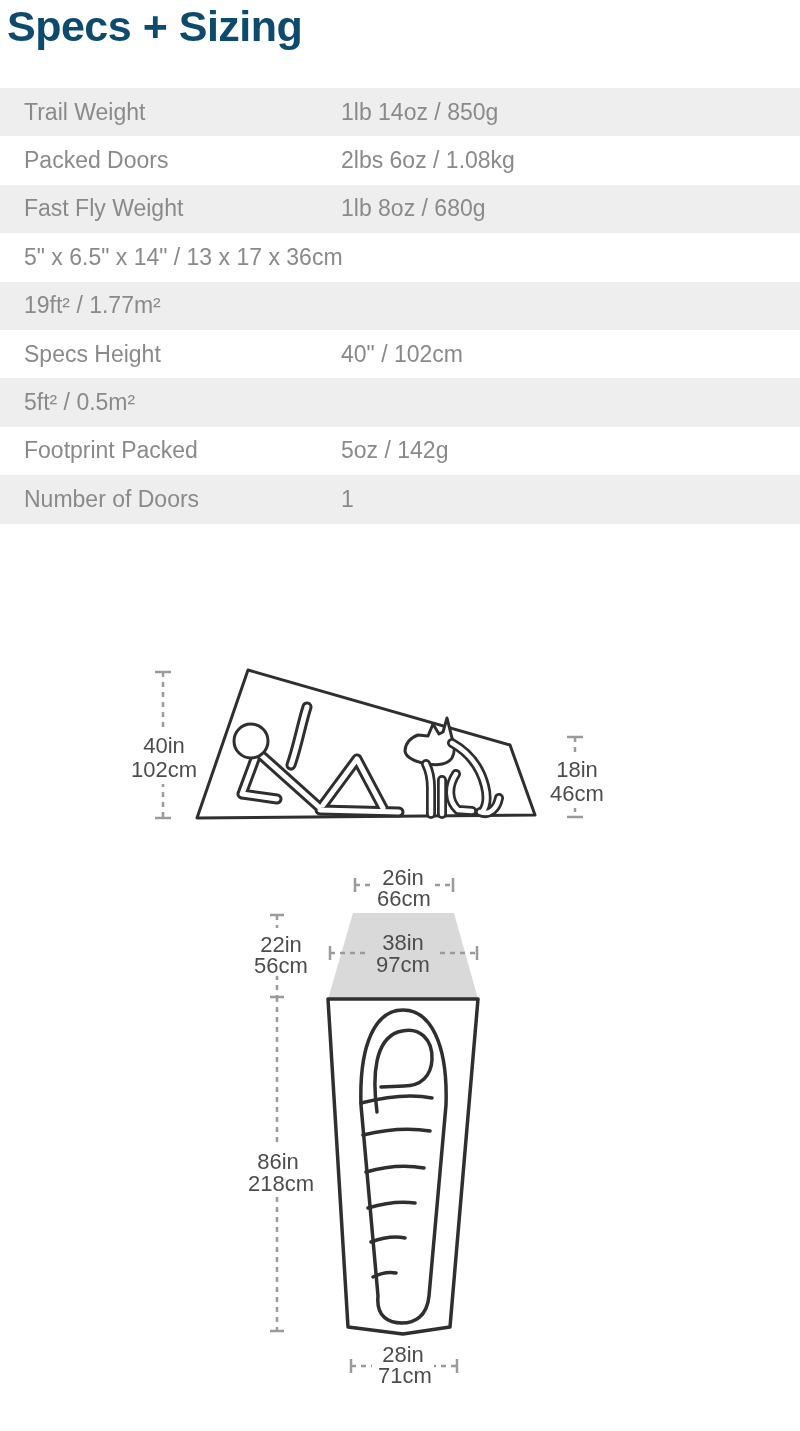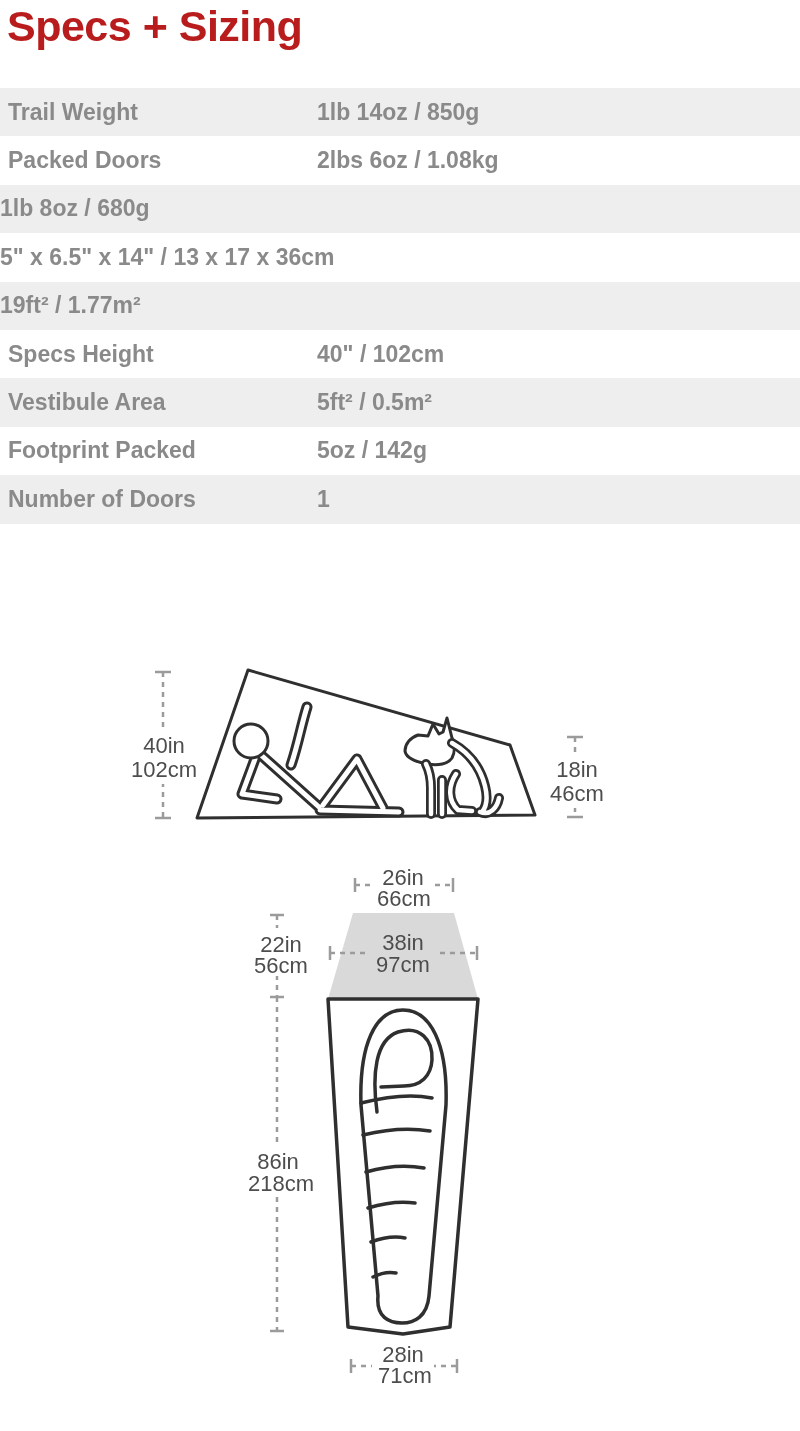--- a/index.html
+++ b/index.html
@@ -4,30 +4,30 @@
 <style>
   * { margin:0; padding:0; box-sizing:border-box; }
   html,body { background:#ffffff; }
   .page {
     position:relative; width:800px; height:1431px; margin:0 auto;
     background:#ffffff; overflow:hidden;
     font-family:"Liberation Sans", sans-serif;
   }
   .page-title {
     position:absolute; left:7px; top:2px;
-    font-size:43px; font-weight:700; color:#b91c1c; letter-spacing:-0.5px;
+    font-size:43px; font-weight:700; color:#0c4a6e; letter-spacing:-0.5px;
   }
   .specs-table { position:absolute; left:0; top:88px; width:800px; }
   .spec-row {
     display:flex; align-items:center; height:48.4px;
-    font-size:23px; font-weight:700; color:#8a8a8a;
+    font-size:23px; font-weight:400; color:#8a8a8a;padding-left:16px;
   }
   .spec-row:nth-child(odd) { background:#eeeeee; }
   .spec-label { width:317px; padding-left:8px; flex:none; }
-  .spec-value { flex:1; }
+  .spec-value { flex:1;margin-left:8px; }
   .diagram { position:absolute; left:0; }
   #side-view { top:648px; }
   #floor-plan { top:860px; }
   svg text {
     font-family:"Liberation Sans", sans-serif;
     font-size:22px; fill:#4d4d4d;
   }
 </style>
 </head>
 <body>
@@ -39,34 +39,34 @@
   <div class="specs-table">
     <div class="spec-row">
       <div class="spec-label">Trail Weight</div>
       <div class="spec-value">1lb 14oz / 850g</div>
     </div>
     <div class="spec-row">
       <div class="spec-label">Packed Doors</div>
       <div class="spec-value">2lbs 6oz / 1.08kg</div>
     </div>
     <div class="spec-row">
+      <div class="spec-label">Fast Fly Weight</div>
       <div class="spec-value">1lb 8oz / 680g</div>
     </div>
     <div class="spec-row">
       <div class="spec-value">5" x 6.5" x 14" / 13 x 17 x 36cm</div>
     </div>
     <div class="spec-row">
       <div class="spec-value">19ft² / 1.77m²</div>
     </div>
     <div class="spec-row">
       <div class="spec-label">Specs Height</div>
       <div class="spec-value">40" / 102cm</div>
     </div>
     <div class="spec-row">
-      <div class="spec-label">Vestibule Area</div>
       <div class="spec-value">5ft² / 0.5m²</div>
     </div>
     <div class="spec-row">
       <div class="spec-label">Footprint Packed</div>
       <div class="spec-value">5oz / 142g</div>
     </div>
     <div class="spec-row">
       <div class="spec-label">Number of Doors</div>
       <div class="spec-value">1</div>
     </div>

